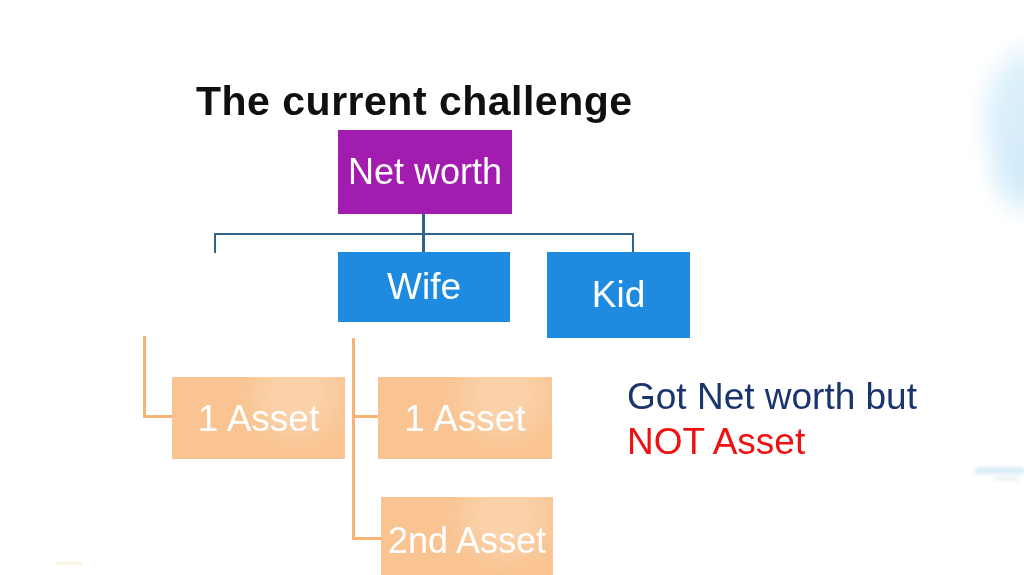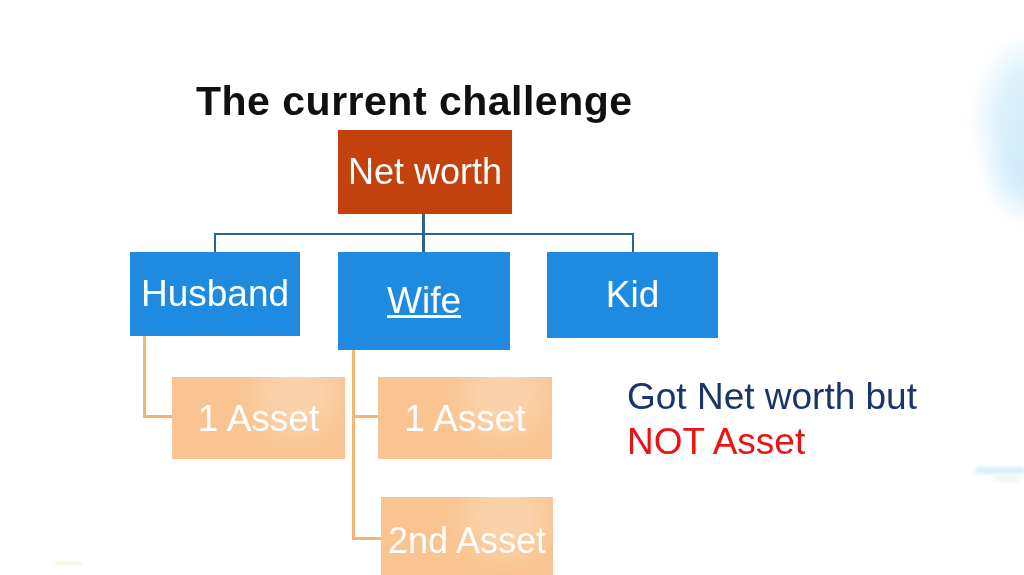--- a/index.html
+++ b/index.html
@@ -19,24 +19,24 @@
   .streak-2{left:993px; top:441px; width:26px; height:3px; background:#d8f0e4; filter:blur(2px);}
   .streak-3{left:55px; top:526px; width:28px; height:3px; background:#f5f2cf; filter:blur(1px); opacity:.8;}
 
   
   .title{position:absolute; left:196px; top:42px; font-size:41px; font-weight:bold;
     letter-spacing:0.5px; color:#101010; white-space:nowrap;}
 
   
   .node{position:absolute; display:flex; align-items:center; justify-content:center;
     color:#ffffff; font-size:37px; font-weight:400; text-align:center; line-height:1.1;}
-  .node-root{left:338px; top:94px; width:174px; height:84px; background:#c2410c; font-size:36px;}
+  .node-root{left:338px; top:94px; width:174px; height:84px; background:#a21caf; font-size:36px;}
   .node-husband{left:130px; top:216px; width:170px; height:84px; background:#1e8be0;}
-  .node-wife{left:338px; top:216px; width:172px; height:98px; background:#1e8be0;text-decoration:underline;}
-  .node-kid{left:547px; top:216px; width:171px; height:86px; background:#1e8be0;}
+  .node-wife{left:338px; top:216px; width:172px; height:70px; background:#1e8be0;}
+  .node-kid{left:547px; top:216px; width:143px; height:86px; background:#1e8be0;}
 
   .asset{position:absolute; display:flex; flex-direction:column; align-items:center; justify-content:center;
     color:#ffffff; font-size:37px; font-weight:400; line-height:41px;
     background:#f9c491;
     background-image:radial-gradient(circle at 72% 22%, rgba(255,255,255,0.22) 0 16%, rgba(255,255,255,0) 42%);}
   .asset-h{left:172px; top:341px; width:173px; height:82px;}
   .asset-w1{left:378px; top:341px; width:174px; height:82px;}
   .asset-w2{left:381px; top:461px; width:172px; height:86px; font-size:36px;}
 
   
@@ -80,23 +80,20 @@
 
   <div class="oline ol-h-v"></div>
   <div class="oline ol-h-h"></div>
   <div class="oline ol-w-v"></div>
   <div class="oline ol-w-h1"></div>
   <div class="oline ol-w-h2"></div>
 
   <div class="node node-root">
     <span>Net worth</span>
   </div>
-  <div class="node node-husband">
-    <span>Husband</span>
-  </div>
   <div class="node node-wife">
     <span>Wife</span>
   </div>
   <div class="node node-kid">
     <span>Kid</span>
   </div>
 
   <div class="asset asset-h">
     <span>1 Asset</span>
   </div>

